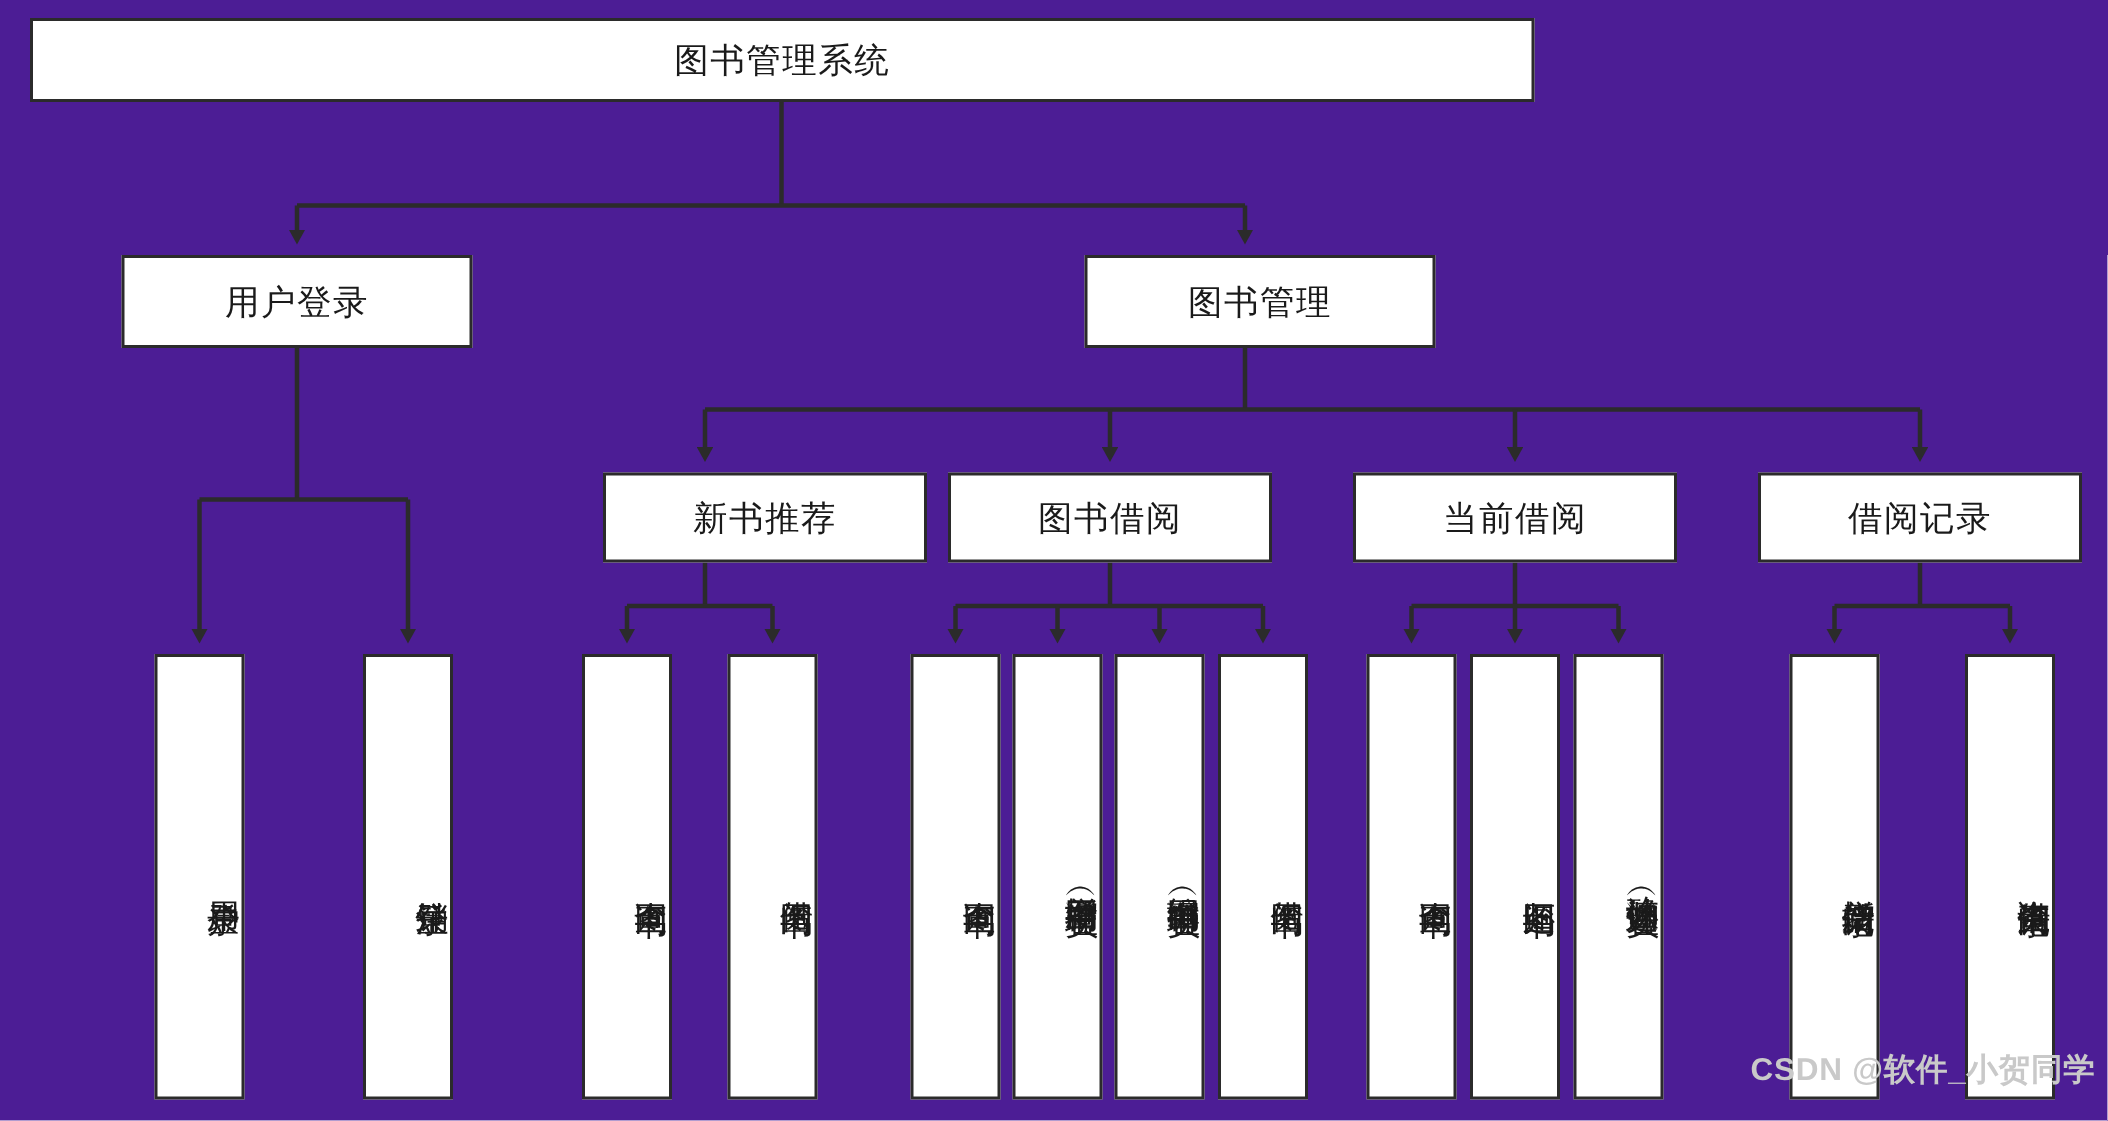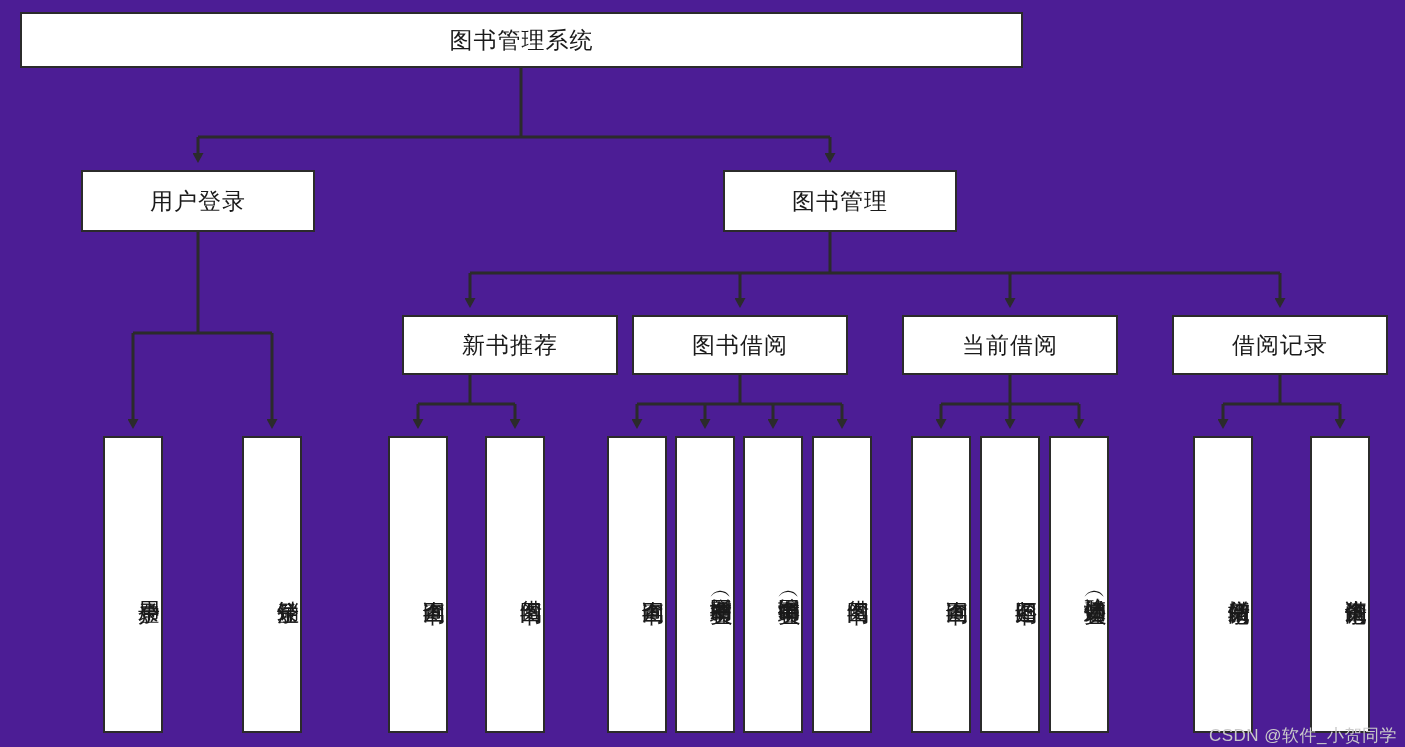--- a/index.html
+++ b/index.html
@@ -50,25 +50,26 @@
   }
   .node.vert .vtext {
     writing-mode: vertical-rl;
     text-orientation: upright;
     white-space: normal;
     text-align: left;
   }
   .watermark {
     position: absolute;
     right: 8px;
-    bottom: 0;
-    font-size: 17px;
+    bottom: 20px;
+    font-size: 21px;
     color: #c9c9c9;
     white-space: nowrap;
     letter-spacing: 0.5px;
+    font-weight: bold;
   }
 </style>
 </head>
 <body>
 
 <div id="canvas">
 
   <svg id="edges" viewBox="0 0 1405 747" xmlns="http://www.w3.org/2000/svg">
     <defs>
       <marker id="arrow" markerWidth="10" markerHeight="11" refX="1" refY="5.5" orient="auto" markerUnits="userSpaceOnUse">

